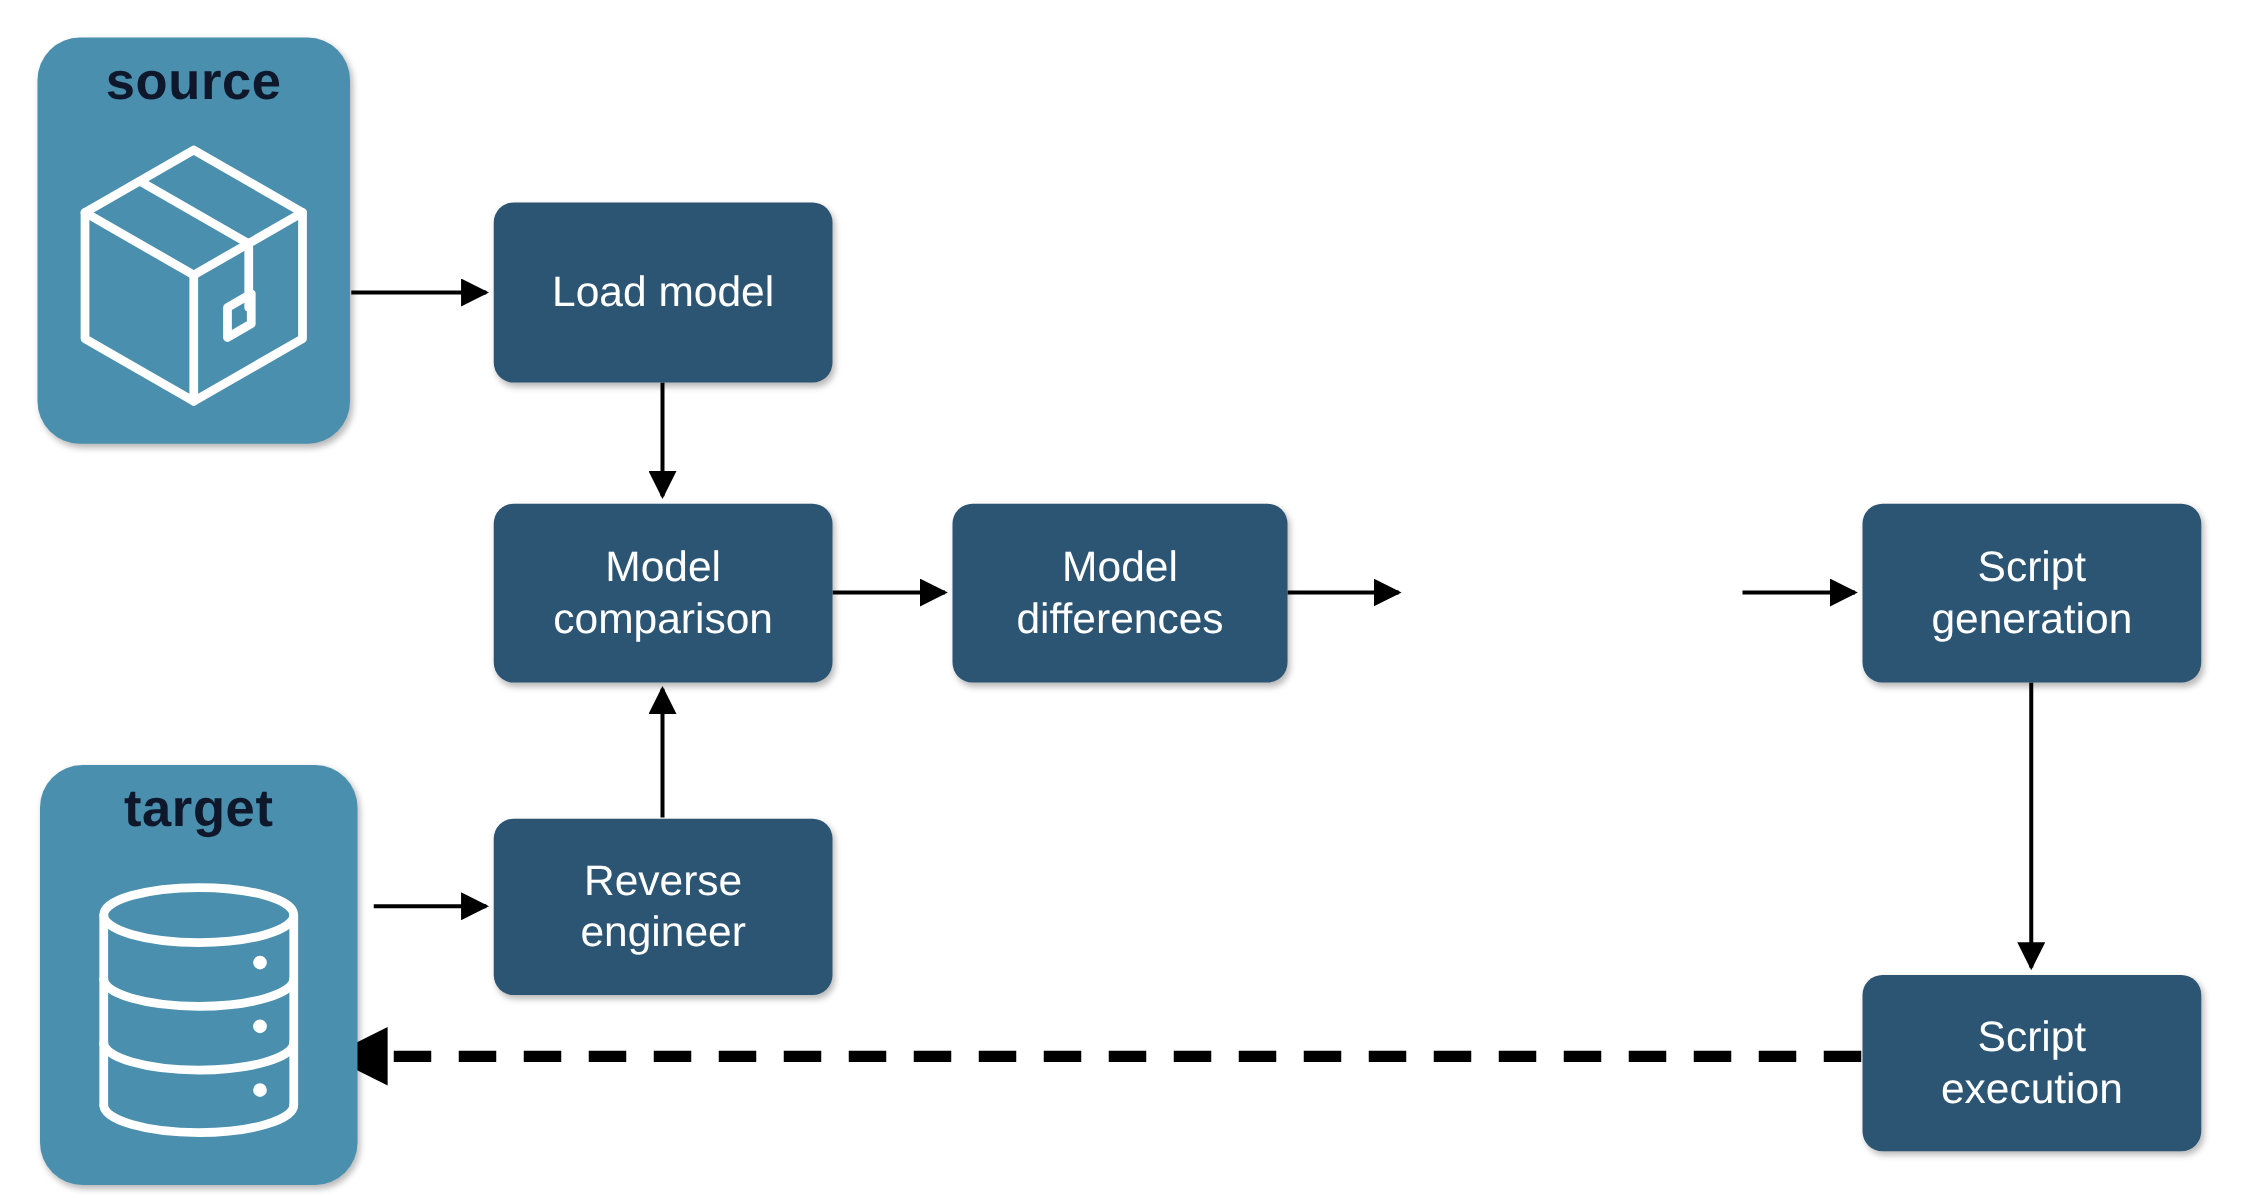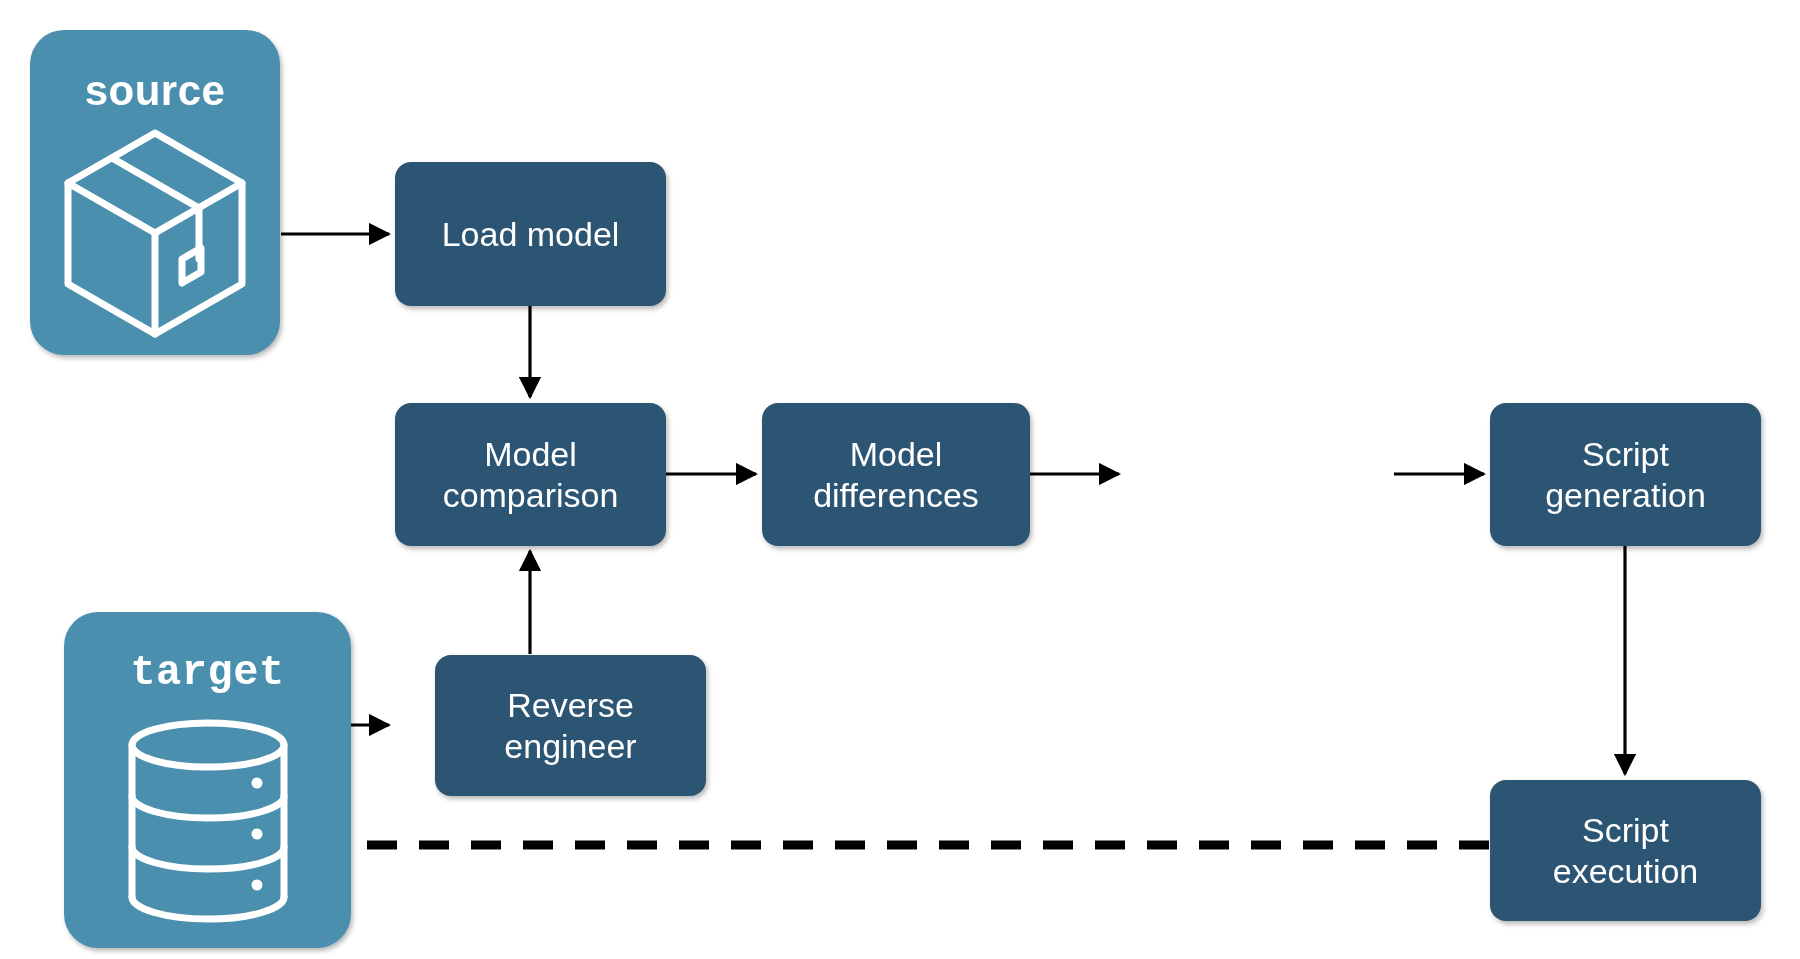--- a/index.html
+++ b/index.html
@@ -8,24 +8,24 @@
 
   .card{
     position:absolute;
     background:#4a8fae;
     border-radius:34px;
     box-shadow:2px 3px 5px rgba(0,0,0,0.28);
     display:flex;flex-direction:column;align-items:center;
   }
   .card-title{
     font-weight:bold;
-    color:#ffffff;
+    color:#0f172a;
     font-size:42px;
     letter-spacing:0.5px;
-    margin-top:40px;
+    margin-top:14px;
     line-height:1;
     user-select:none;
   }
   .card-icon{flex:1;display:flex;align-items:center;justify-content:center;width:100%;}
 
   .pbox{
     position:absolute;
     background:#2c5473;
     border-radius:16px;
     box-shadow:2px 3px 5px rgba(0,0,0,0.28);
@@ -86,21 +86,21 @@
         <path d="M8 57 L95 107 L182 57"></path>
 
         <path d="M52 32 L139 82"></path>
         <path d="M139 133 L139 82"></path>
 
         <path d="M122 133 L141 122 L141 146 L122 157 Z"></path>
       </svg>
     </div>
   </div>
 
-  <div class="card" style="left:64px;top:612px;width:287px;height:336px;font-family:Liberation Mono, monospace;">
+  <div class="card" style="left:32px;top:612px;width:254px;height:336px;">
     <div class="card-title">target</div>
     <div class="card-icon">
       <svg width="176" height="208" viewBox="0 0 176 208" xmlns="http://www.w3.org/2000/svg" fill="none" stroke="#ffffff" stroke-width="7" stroke-linejoin="round" stroke-linecap="round">
 
         <ellipse cx="88" cy="28" rx="76" ry="22"></ellipse>
 
         <path d="M12 28 L12 180"></path>
         <path d="M164 28 L164 180"></path>
 
         <path d="M12 180 C 12 192 46 202 88 202 C 130 202 164 192 164 180"></path>
@@ -129,21 +129,21 @@
     <span>Model
 differences</span>
   </div>
 
 
   <div class="pbox" style="left:1490px;top:403px;width:271px;height:143px;">
     <span>Script
 generation</span>
   </div>
 
-  <div class="pbox" style="left:395px;top:655px;width:271px;height:141px;margin-left:40px;">
+  <div class="pbox" style="left:395px;top:655px;width:271px;height:141px;">
     <span>Reverse
 engineer</span>
   </div>
 
   <div class="pbox" style="left:1490px;top:780px;width:271px;height:141px;">
     <span>Script
 execution</span>
   </div>
 
 </div>

